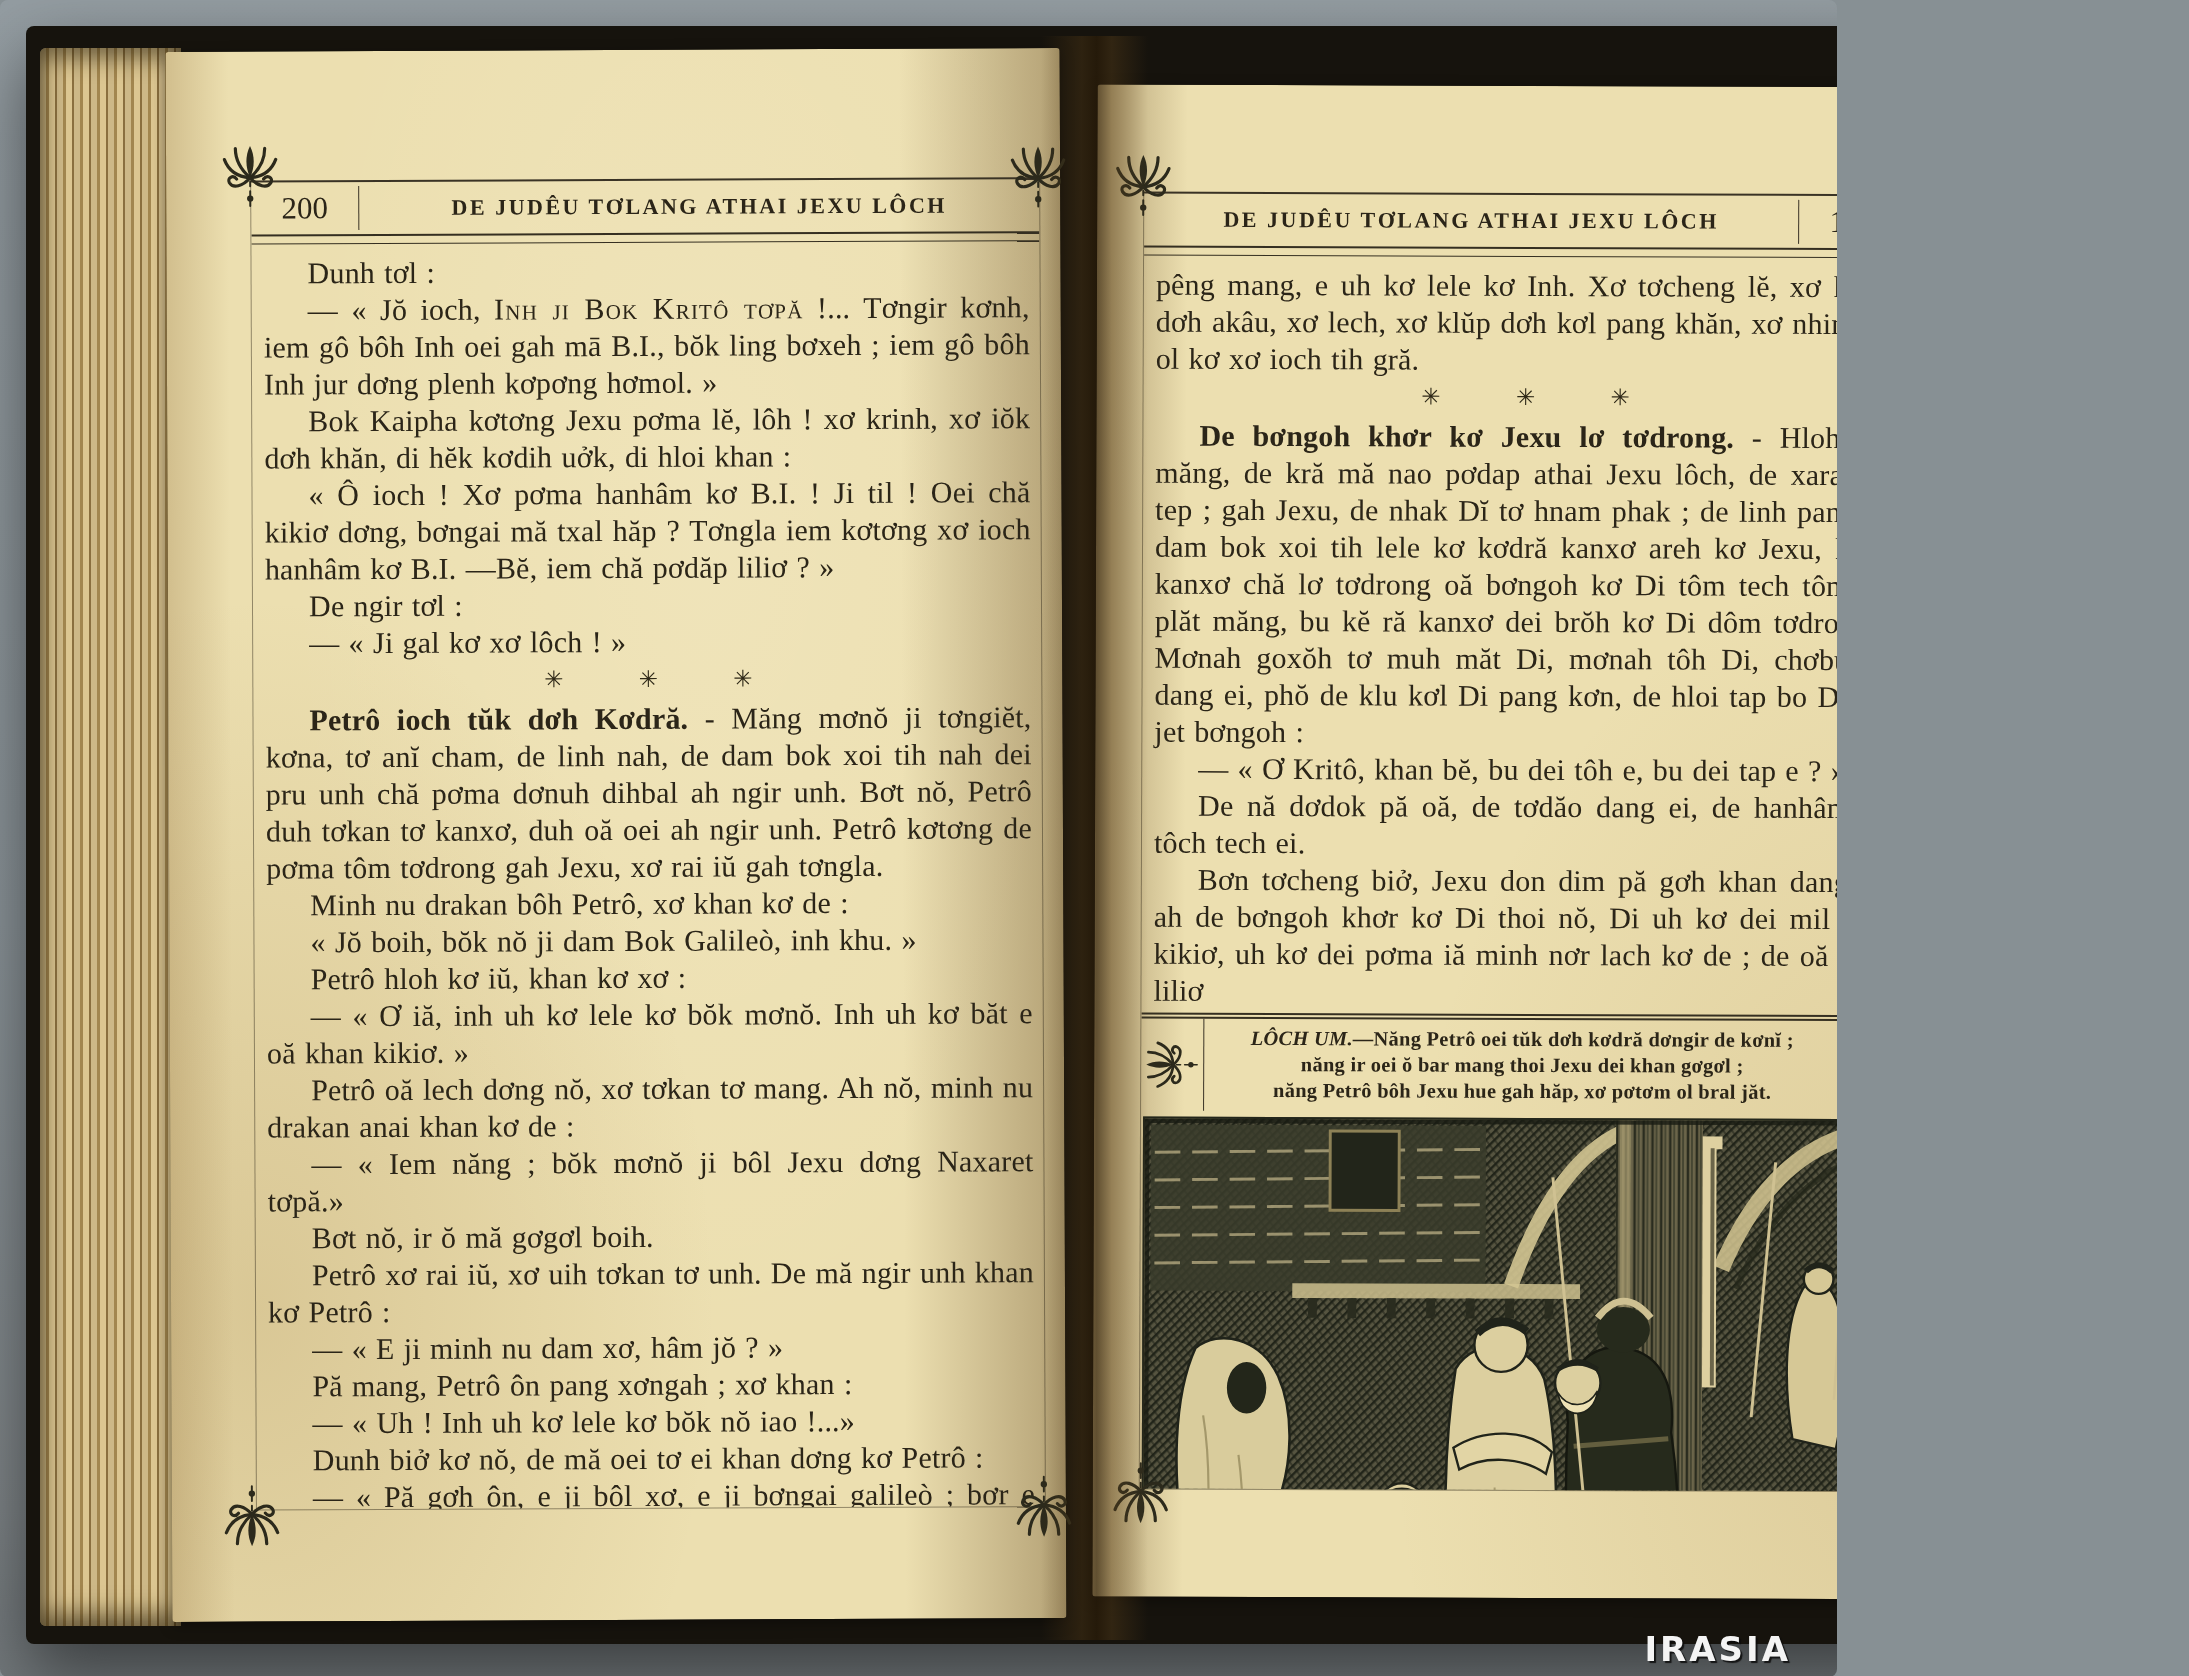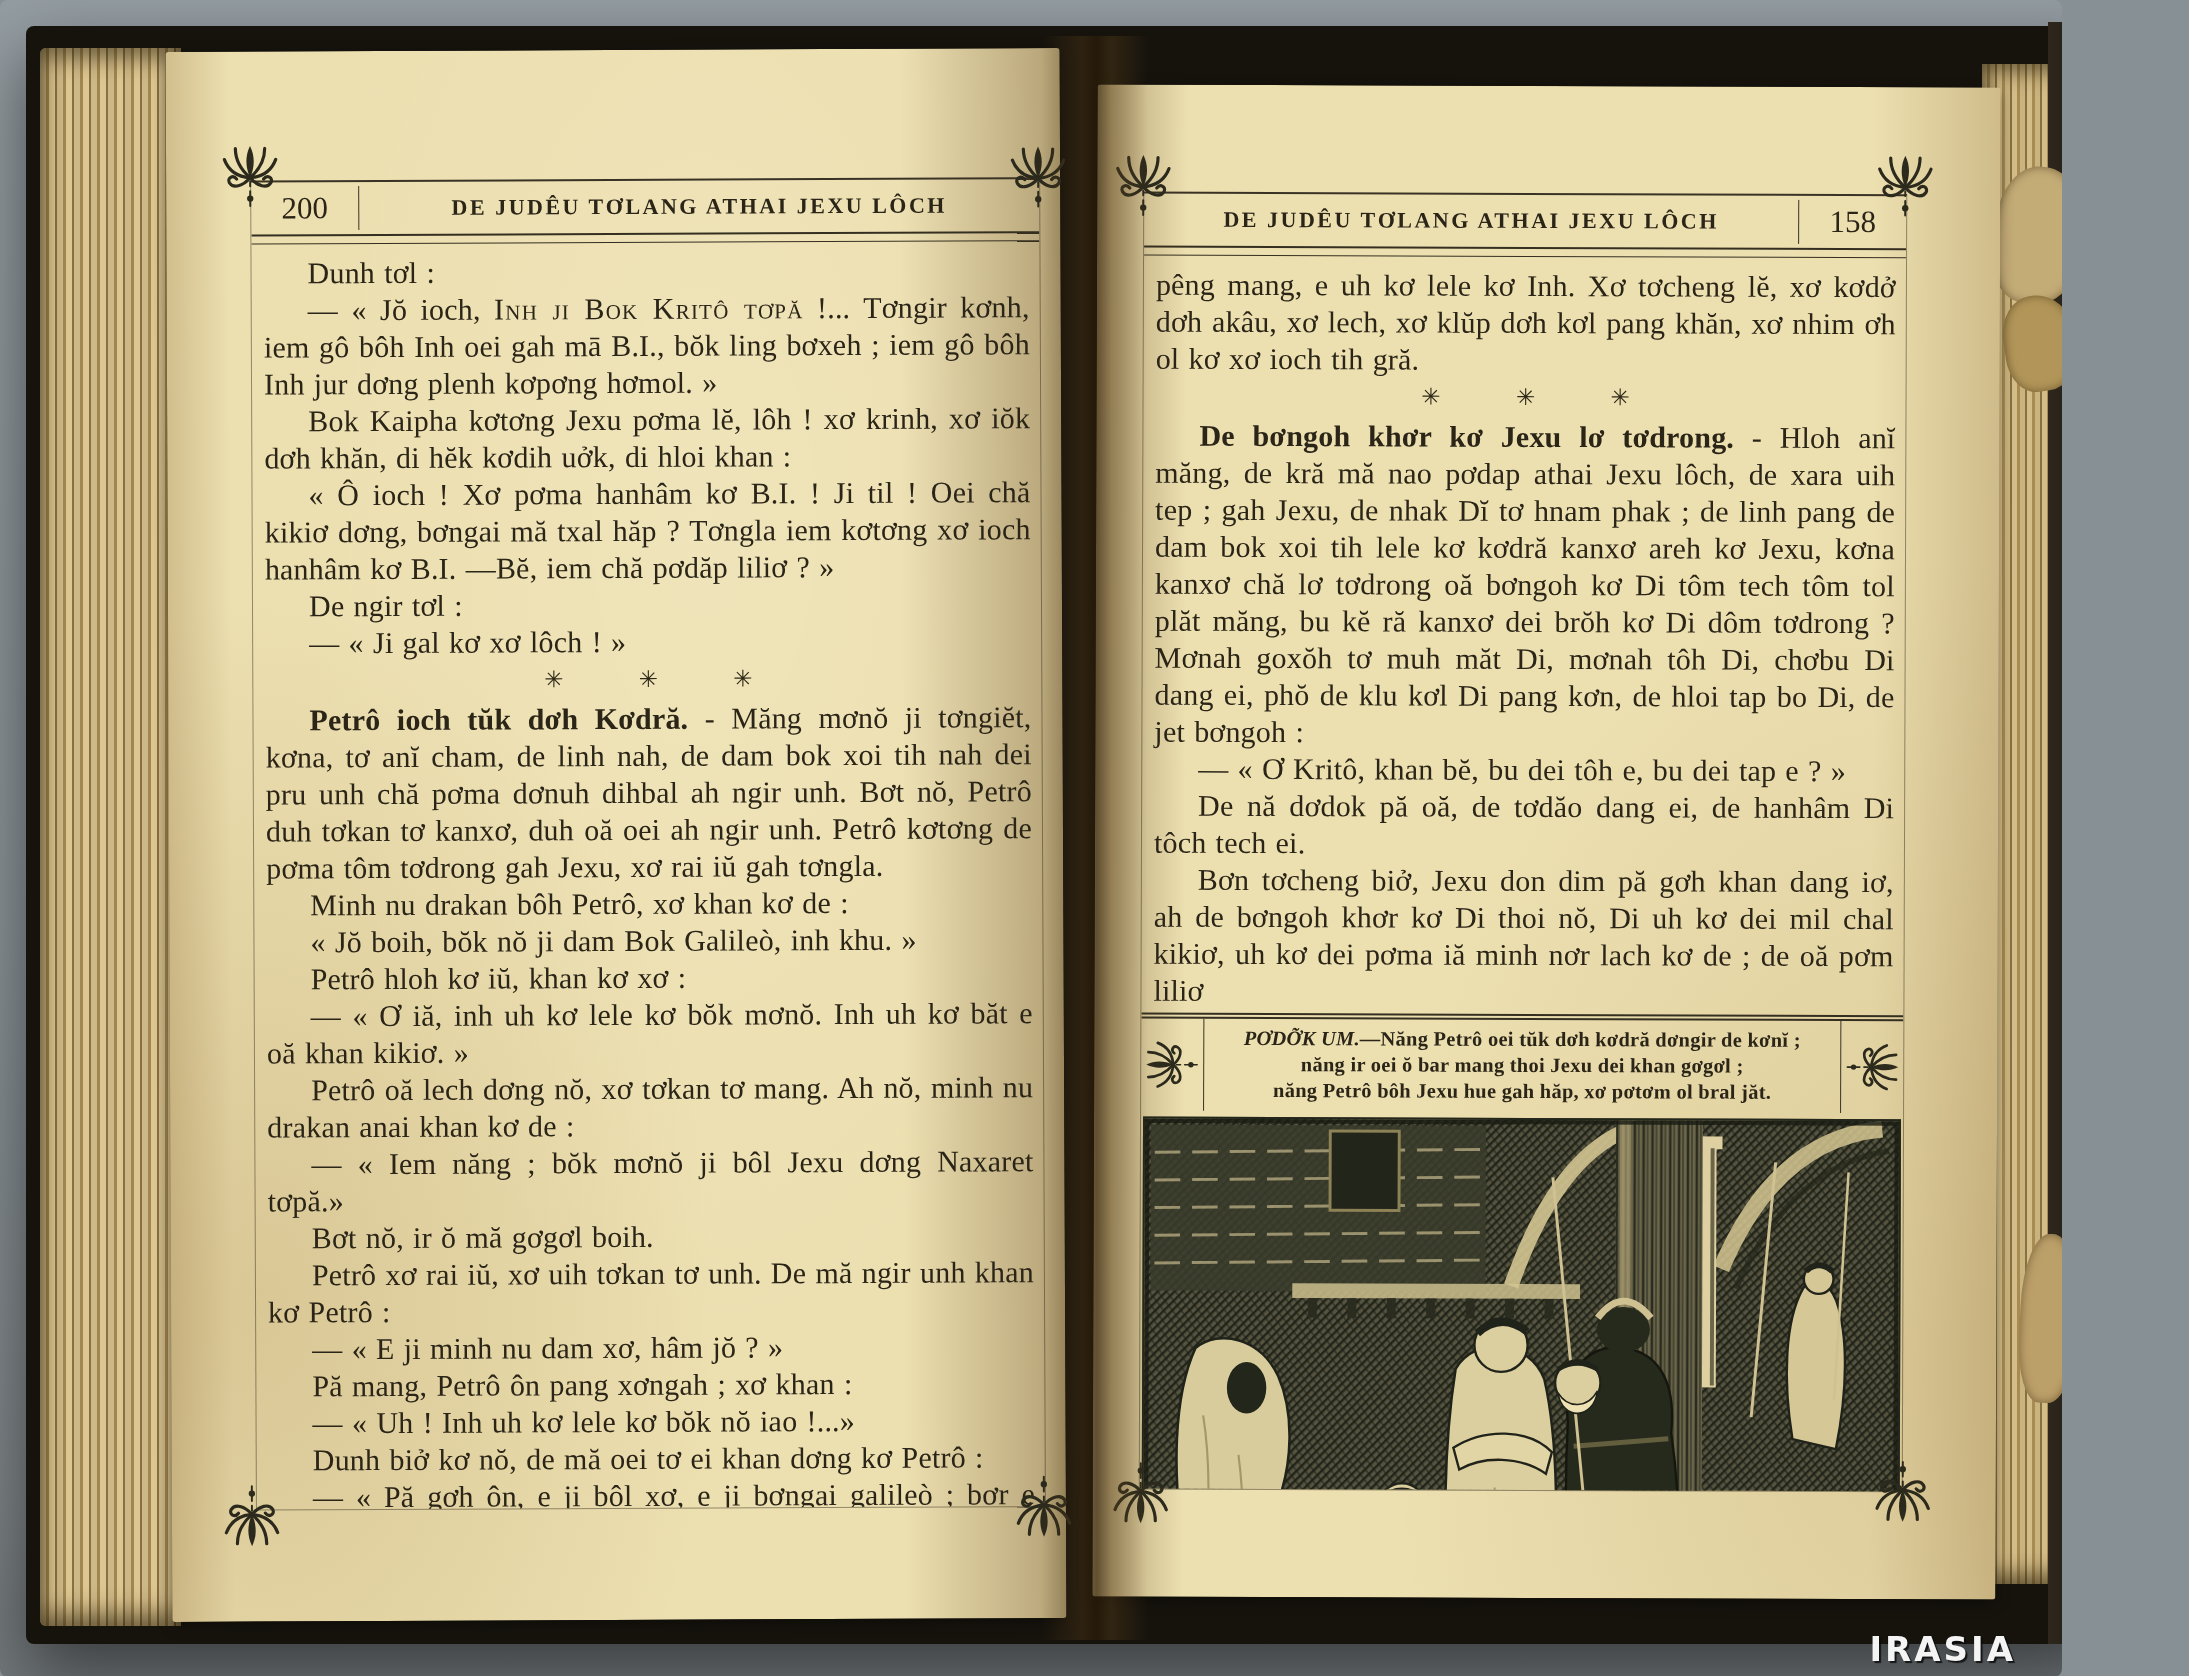--- a/index.html
+++ b/index.html
@@ -1,16 +1,16 @@
 <!DOCTYPE html>
 <html><head>
 <meta charset="utf-8">
 <style>
   html,body{margin:0;padding:0;background:#879094;}
-  .scene{position:relative;width:2062px;height:1677px;overflow:hidden;
+  .scene{position:relative;width:1837px;height:1677px;overflow:hidden;
     background:linear-gradient(180deg,#949da2 0%,#8b9499 55%,#7e8487 90%,#73797c 100%);
     font-family:"Liberation Serif",serif;color:#2b2518;border-radius:8px;}
   
   .book-base{position:absolute;left:26px;top:26px;width:2082px;height:1618px;background:#16130d;
     border-radius:8px;box-shadow:0 30px 70px rgba(0,0,0,.5);}
   .edges-left{position:absolute;left:40px;top:48px;width:141px;height:1578px;border-radius:6px 0 0 6px;
     background:repeating-linear-gradient(90deg,#cdb887 0 6px,#a2864f 6px 9px,#dcc691 9px 15px,#8a6f3f 15px 17px);
     box-shadow:inset 0 12px 20px rgba(40,30,10,.5), inset 0 -14px 22px rgba(40,30,10,.55);}
   .edges-right{position:absolute;left:1982px;top:64px;width:92px;height:1520px;
     background:repeating-linear-gradient(90deg,#d3bd89 0 5px,#a78b52 5px 8px,#c9b37e 8px 13px,#8a6f3f 13px 15px);
@@ -167,21 +167,21 @@
           <p><span>Bơn tơcheng biở, Jexu don dim pă gơh khan dang iơ, ah de bơngoh khơr kơ Di thoi nŏ, Di uh kơ dei mil chal kikiơ, uh kơ dei pơma iă minh nơr lach kơ de ; de oă pơm liliơ</span></p>
         </div>
 
       <div class="caption">
         <div class="cap-side">
           <svg class="cap-fleuron left" viewBox="0 0 48 54">
               <use href="#fleuron-art"></use>
             </svg>
         </div>
         <div class="cap-mid">
-            <p><span class="bi">PƠDỠK UM.</span><span>—Năng Petrô oei tŭk dơh kơdră dơngir de kơnĭ ;</span></p>
+            <p><span class="bi">LÔCH UM.</span><span>—Năng Petrô oei tŭk dơh kơdră dơngir de kơnĭ ;</span></p>
             <p><span>năng ir oei ŏ bar mang thoi Jexu dei khan gơgơl ;</span></p>
             <p><span>năng Petrô bôh Jexu hue gah hăp,  xơ pơtơm ol bral jăt.</span></p>
           </div>
         <div class="cap-side">
           <svg class="cap-fleuron right" viewBox="0 0 48 54">
               <use href="#fleuron-art"></use>
             </svg>
         </div>
       </div>
 

